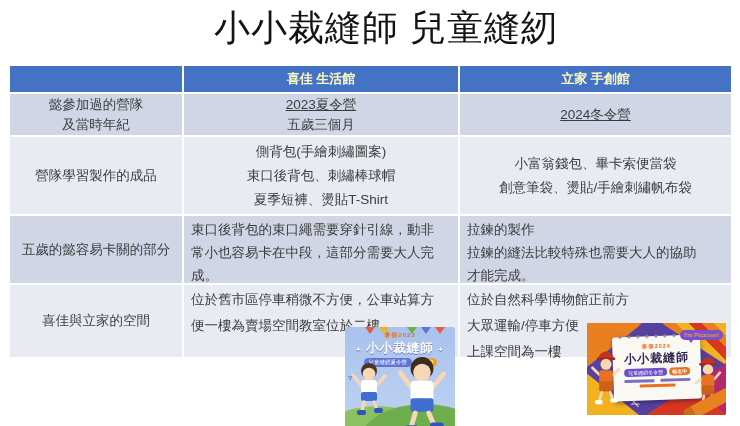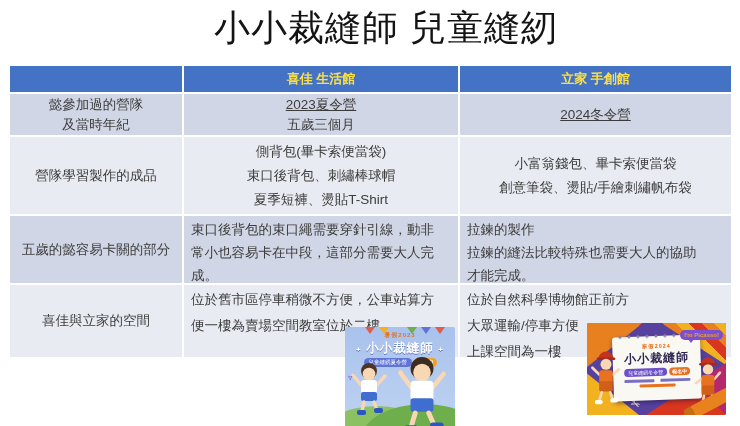--- a/index.html
+++ b/index.html
@@ -16,21 +16,21 @@
   
   .cmp-table {
     position:absolute; left:10px; top:66px;
     display:grid;
     grid-template-columns:172px 274px 271px;
     grid-template-rows:26px 41px 77px 67px 72px;
     gap:2px; background:#ffffff;
   }
   .cell { font-size:13.5px; color:#3c3c3c; }
   .hdr {
-    background:#4472C4; color:#fde047; font-weight:bold; font-size:13px;
+    background:#4472C4; color:#fef9c3; font-weight:bold; font-size:13px;
     display:flex; align-items:center; justify-content:center;
   }
   .band-a { background:#D0D6E5; }
   .band-b { background:#E9EBF3; }
   .center-cell {
     display:flex; flex-direction:column; align-items:center;
     justify-content:center; text-align:left;
   }
   .left-cell { padding:2px 23px 0 7px; text-align:left; }
   .lh20 { line-height:20px; }
@@ -143,21 +143,21 @@
     <div class="lh20">五歲三個月</div>
   </div>
   <div class="cell band-a center-cell">
     <div class="lh20"><span class="u">2024冬令營</span></div>
   </div>
 
   <div class="cell band-b center-cell">
     <div class="lh20">營隊學習製作的成品</div>
   </div>
   <div class="cell band-b center-cell">
-    <div class="lh24">側背包(畢卡索便當袋)</div>
+    <div class="lh24">側背包(手繪刺繡圖案)</div>
     <div class="lh24">束口後背包、刺繡棒球帽</div>
     <div class="lh24">夏季短褲、燙貼T-Shirt</div>
   </div>
   <div class="cell band-b center-cell">
     <div class="lh24">小富翁錢包、畢卡索便當袋</div>
     <div class="lh24">創意筆袋、燙貼/手繪刺繡帆布袋</div>
   </div>
 
   <div class="cell band-a center-cell">
     <div class="lh20">五歲的懿容易卡關的部分</div>

